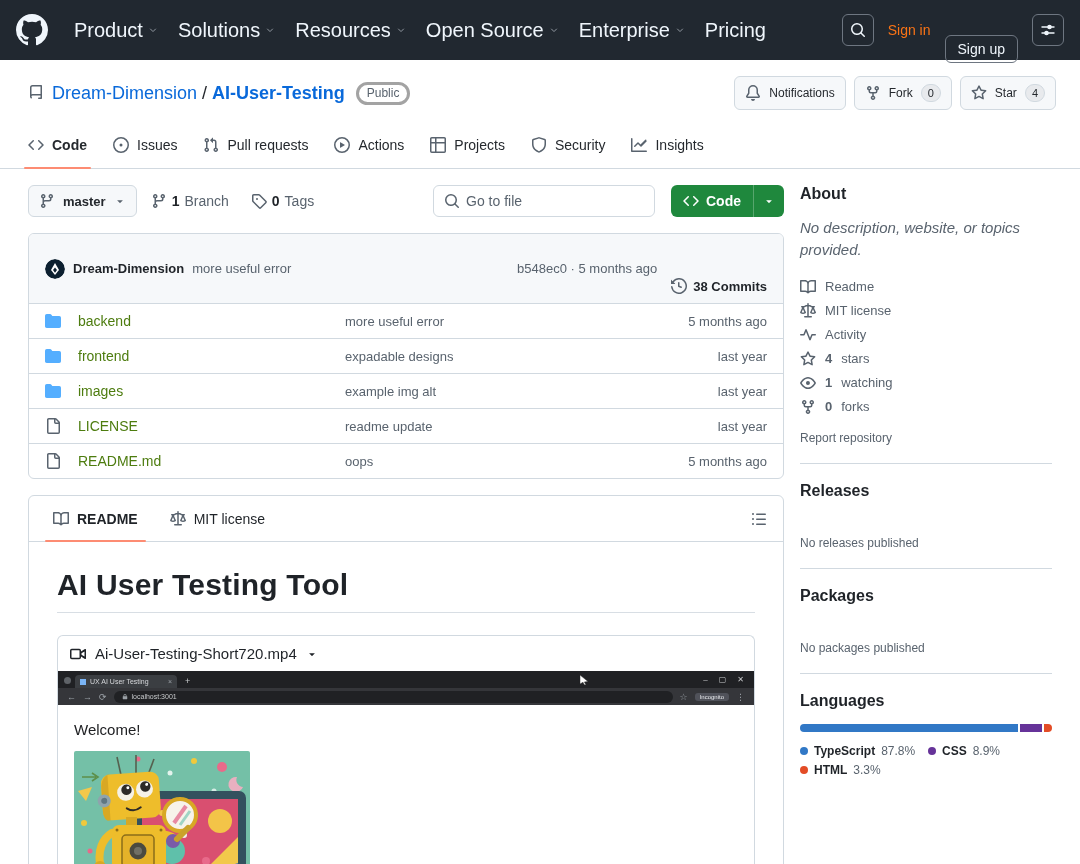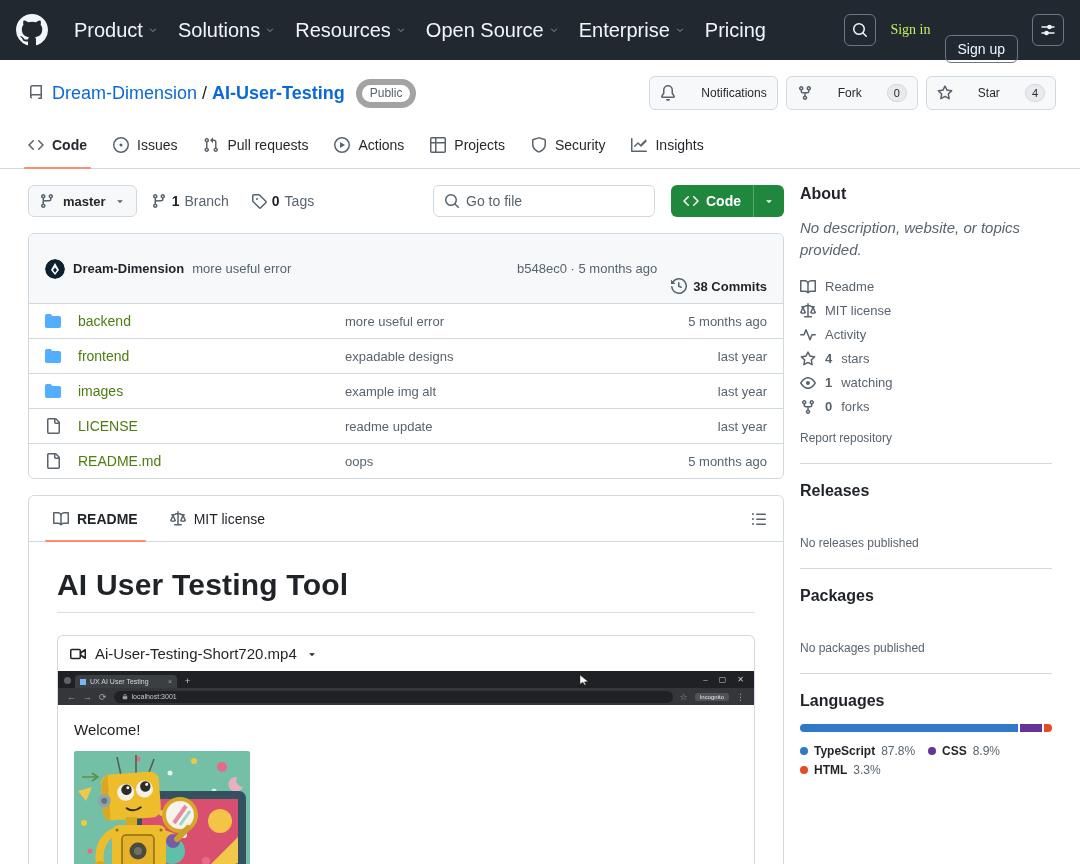--- a/index.html
+++ b/index.html
@@ -10,33 +10,33 @@
   
   .gh-header { background:#212830; height:60px; display:flex; align-items:center; padding:0 16px; }
   .logo { margin-right:16px; }
   .logo svg { width:32px; height:32px; fill:#f0f6fc; }
   .nav { display:flex; align-items:center; }
   .nav-item { color:#f0f6fc; font-size:20px; padding:8px 10px; display:flex; align-items:center; gap:5px; cursor:pointer; }
   .nav-chev svg { stroke:#9198a1; }
   .header-right { margin-left:auto; display:flex; align-items:center; gap:14px; }
   .hdr-icon-btn { width:32px; height:32px; border:1px solid #6e7681; border-radius:6px; display:flex; align-items:center; justify-content:center; }
   .hdr-icon-btn svg { fill:#f0f6fc; }
-  .signin { color:#bef264; font-size:14px; cursor:pointer;font-family:Liberation Serif, serif; }
+  .signin { color:#f97316; font-size:14px; cursor:pointer; }
   .signup { color:#f0f6fc; font-size:14px; border:1px solid #6e7681; border-radius:6px; padding:5px 12px; cursor:pointer; background:transparent;margin-top:38px; }
 
   
   .repo-head { display:flex; align-items:center; padding:16px 24px 10px 28px; gap:8px; }
   .repo-head .book svg { fill:#59636e; }
   .repo-title { font-size:18px; display:flex; align-items:center; gap:5px; }
   .repo-title a { color:#0969da; text-decoration:none; cursor:pointer; }
   .repo-title .sep { color:#1f2328; }
   .repo-title .name { font-weight:600; }
-  .badge-public { font-size:12px; color:#59636e; border:6px solid #a3a3a3; border-radius:999px; padding:1px 8px 2px; margin-left:6px; }
+  .badge-public { font-size:12px; color:#59636e; border:3px solid #a3a3a3; border-radius:999px; padding:1px 8px 2px; margin-left:6px; }
   .repo-actions { margin-left:auto; display:flex; gap:8px; }
-  .btn { display:inline-flex; align-items:center; gap:25px; font-size:12px; font-weight:500; padding:0 10px; height:34px; background:#f6f8fa; border:1px solid #d1d9e0; border-radius:6px; color:#25292e; cursor:pointer; }
+  .btn { display:inline-flex; align-items:center; gap:8px; font-size:12px; font-weight:500; padding:0 10px; height:34px; background:#f6f8fa; border:1px solid #d1d9e0; border-radius:6px; color:#25292e; cursor:pointer; }
   .btn svg { fill:#59636e; }
   .counter { background:#818b981f; border:1px solid #d1d9e0; border-radius:999px; padding:0 6px; font-size:11px; font-weight:500; line-height:16px; }
 
   
   .repo-tabs { display:flex; padding:0 18px; border-bottom:1px solid #d1d9e0; gap:6px; margin-top:2px; }
   .tab { display:flex; gap:8px; align-items:center; font-size:14px; padding:0 10px; height:46px; position:relative; color:#25292e; cursor:pointer; }
   .tab svg { fill:#59636e; }
   .tab.active { font-weight:600; }
   .tab.active::after { content:""; position:absolute; bottom:-1px; left:6px; right:6px; height:2px; background:#fd8c73; border-radius:3px; }
 

